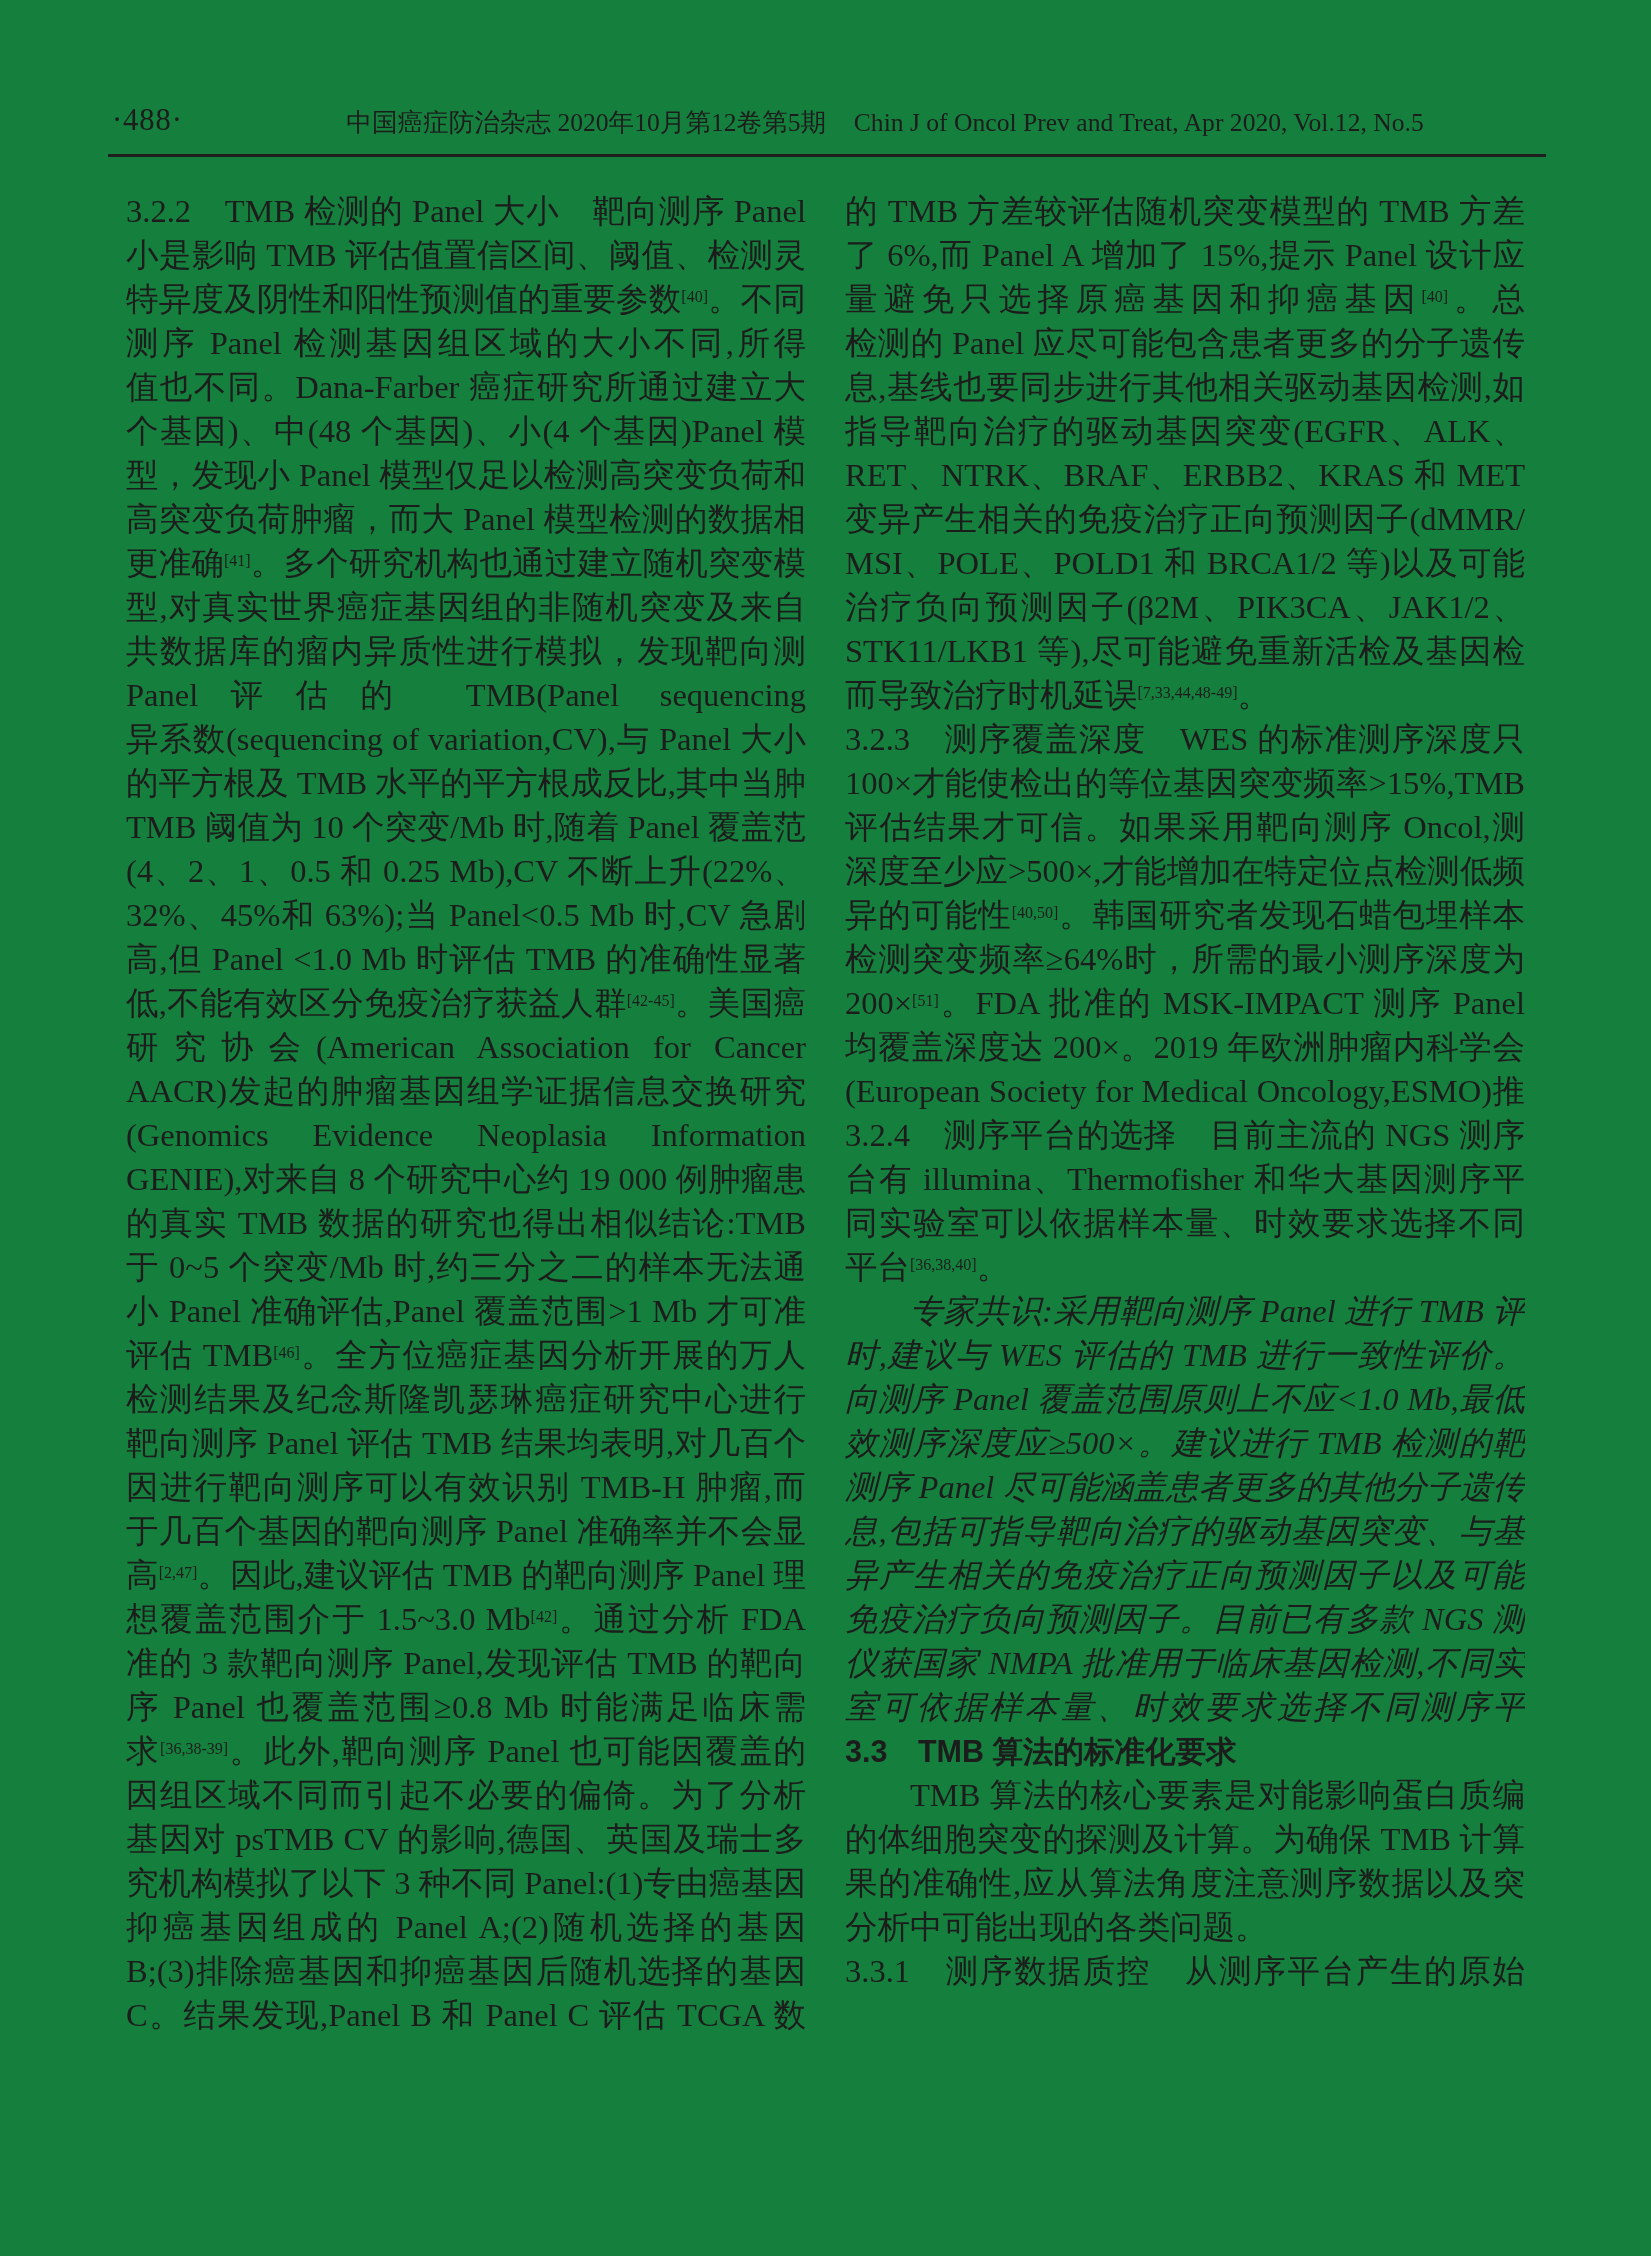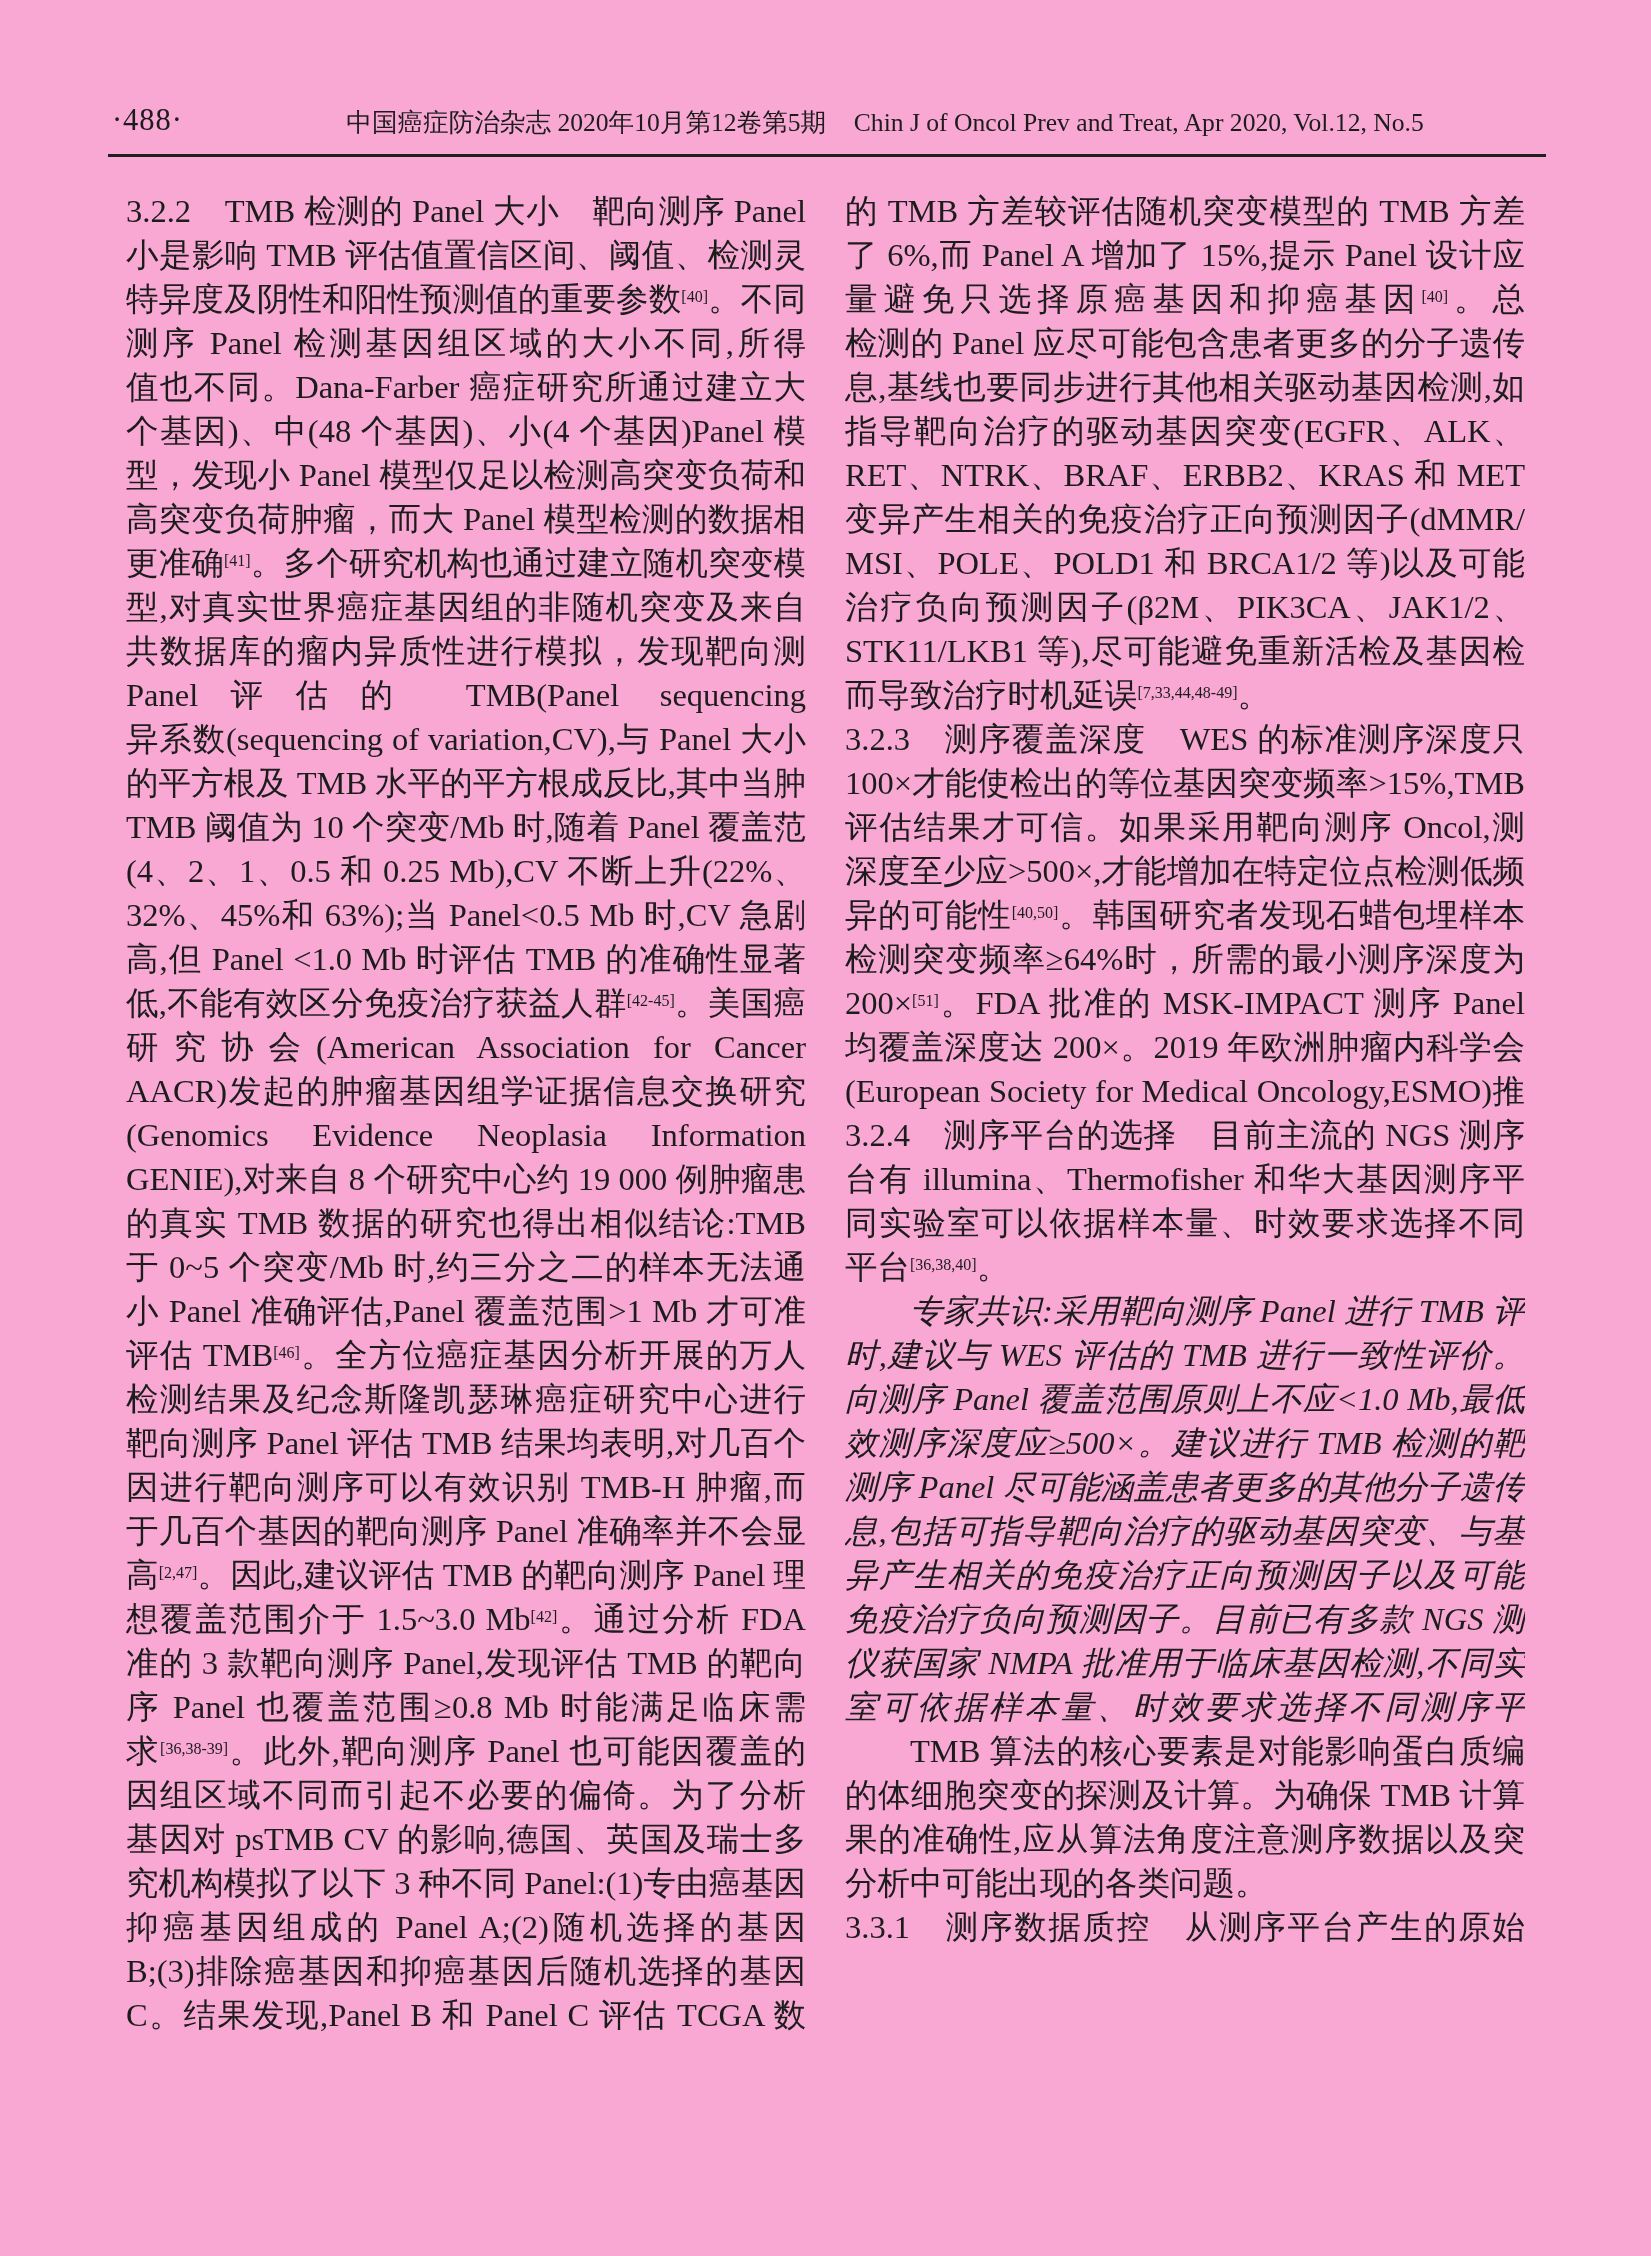--- a/index.html
+++ b/index.html
@@ -1,19 +1,19 @@
 <!DOCTYPE html>
 <html><head>
 <meta charset="utf-8">
 <style>
   html,body{margin:0;padding:0;background:#e8e8e8;}
   .page{
     position:relative;
     width:1652px;height:2257px;
-    background:#f9a8d4;
+    background:#15803d;
     font-family:"Liberation Serif","DejaVu Serif",serif;
     color:#1c1c1c;
     overflow:hidden;
     margin:0 auto;
   }
   .header-row{position:absolute;top:97px;left:108px;right:108px;height:49px;}
   .page-num{position:absolute;left:3.9px;top:5.9px;font-size:30.5px;letter-spacing:1px;}
   .journal{position:absolute;left:118px;right:0;top:7.9px;text-align:center;font-size:25.6px;}
   .journal .cn{margin-right:27.6px;}
   .rule{position:absolute;top:154px;left:108px;right:106px;height:3px;background:#1f1f1f;}
@@ -131,20 +131,21 @@
         <div class="ln kai ind">专家共识:采用靶向测序 Panel 进行 TMB 评估</div>
         <div class="ln kai">时,建议与 WES 评估的 TMB 进行一致性评价。靶</div>
         <div class="ln kai">向测序 Panel 覆盖范围原则上不应&lt;1.0 Mb,最低有</div>
         <div class="ln kai">效测序深度应≥500×。建议进行 TMB 检测的靶向</div>
         <div class="ln kai">测序 Panel 尽可能涵盖患者更多的其他分子遗传信</div>
         <div class="ln kai">息,包括可指导靶向治疗的驱动基因突变、与基因变</div>
         <div class="ln kai">异产生相关的免疫治疗正向预测因子以及可能的</div>
         <div class="ln kai">免疫治疗负向预测因子。目前已有多款 NGS 测序</div>
         <div class="ln kai">仪获国家 NMPA 批准用于临床基因检测,不同实验</div>
         <div class="ln kai end">室可依据样本量、时效要求选择不同测序平台。</div>
+        <div class="ln heading end">3.3　TMB 算法的标准化要求</div>
         <div class="ln ind">TMB 算法的核心要素是对能影响蛋白质编码</div>
         <div class="ln">的体细胞突变的探测及计算。为确保 TMB 计算结</div>
         <div class="ln">果的准确性,应从算法角度注意测序数据以及突变</div>
         <div class="ln end">分析中可能出现的各类问题。</div>
         <div class="ln">3.3.1　测序数据质控　从测序平台产生的原始数</div>
       </div>
   </div>
 
 </div>
 

